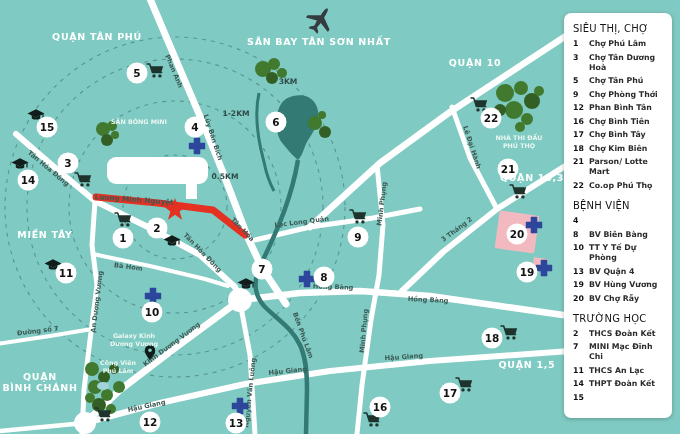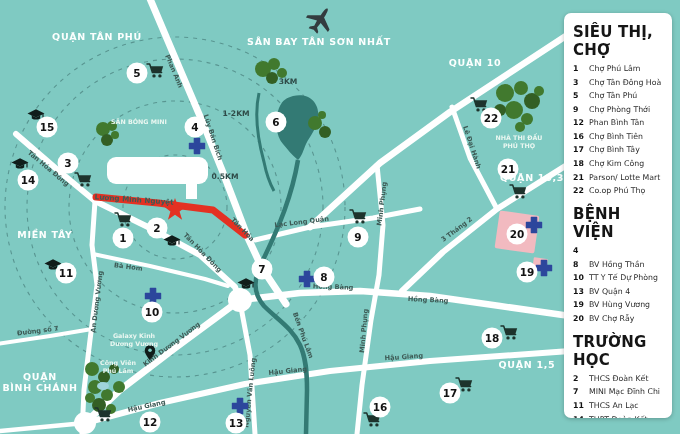--- a/index.html
+++ b/index.html
@@ -19,24 +19,24 @@
   .ic-cart  {color:#1d332c;}
   .ic-cross {color:#2c469c;}
   .ic-cap   {color:#101d1a;}
   .ic-pin   {color:#101d1a;}
 
   
   .legend{position:absolute;left:564px;top:13px;width:108px;height:405px;
           background:#ffffff;border-radius:7px;padding:10px 8px 6px 9px;
           box-sizing:border-box;box-shadow:0 1px 4px rgba(0,0,0,.25);overflow:hidden;}
   .lg-sec{margin-bottom:9px;}
-  .lg-title{font-size:15px;font-weight:bold;color:#151515;margin:0 0 5px 0;letter-spacing:.2px;}
+  .lg-title{font-size:10px;font-weight:normal;color:#151515;margin:0 0 5px 0;letter-spacing:.2px;}
   .lg-row{display:flex;gap:4px;margin-bottom:3.6px;font-size:7.8px;color:#2b2b2b;line-height:1.28;}
   .lg-num{font-weight:bold;min-width:12px;color:#111;}
-  .lg-label{flex:1;}
+  .lg-label{flex:1;font-weight:bold;}
 </style>
 </head>
 <body>
 
 <div class="stage">
 
   <svg id="map-svg" width="680" height="434" viewBox="0 0 680 434">
     <defs>
       <g id="i-cart">
         <path d="M-8,-7 L-5.3,-7 L-2.6,1.6 L6.6,1.6" fill="none" stroke="currentColor" stroke-width="1.5" stroke-linecap="round" stroke-linejoin="round"></path>
@@ -306,21 +306,21 @@
   <aside class="legend">
     <div class="lg-sec">
       <h3 class="lg-title">SIÊU THỊ, CHỢ</h3>
       <div class="lg-rows">
           <div class="lg-row">
             <span class="lg-num">1</span>
             <span class="lg-label">Chợ Phú Lâm</span>
           </div>
           <div class="lg-row">
             <span class="lg-num">3</span>
-            <span class="lg-label">Chợ Tân Đông Hoà</span>
+            <span class="lg-label">Chợ Tân Dương Hoà</span>
           </div>
           <div class="lg-row">
             <span class="lg-num">5</span>
             <span class="lg-label">Chợ Tân Phú</span>
           </div>
           <div class="lg-row">
             <span class="lg-num">9</span>
             <span class="lg-label">Chợ Phòng Thới</span>
           </div>
           <div class="lg-row">
@@ -330,41 +330,41 @@
           <div class="lg-row">
             <span class="lg-num">16</span>
             <span class="lg-label">Chợ Bình Tiên</span>
           </div>
           <div class="lg-row">
             <span class="lg-num">17</span>
             <span class="lg-label">Chợ Bình Tây</span>
           </div>
           <div class="lg-row">
             <span class="lg-num">18</span>
-            <span class="lg-label">Chợ Kim Công</span>
+            <span class="lg-label">Chợ Kim Biên</span>
           </div>
           <div class="lg-row">
             <span class="lg-num">21</span>
             <span class="lg-label">Parson/ Lotte Mart</span>
           </div>
           <div class="lg-row">
             <span class="lg-num">22</span>
             <span class="lg-label">Co.op Phú Thọ</span>
           </div>
         </div>
     </div>
     <div class="lg-sec">
       <h3 class="lg-title">BỆNH VIỆN</h3>
       <div class="lg-rows">
           <div class="lg-row">
             <span class="lg-num">4</span>
           </div>
           <div class="lg-row">
             <span class="lg-num">8</span>
-            <span class="lg-label">BV Hồng Thần</span>
+            <span class="lg-label">BV Biên Bàng</span>
           </div>
           <div class="lg-row">
             <span class="lg-num">10</span>
             <span class="lg-label">TT Y Tế Dự Phòng</span>
           </div>
           <div class="lg-row">
             <span class="lg-num">13</span>
             <span class="lg-label">BV Quận 4</span>
           </div>
           <div class="lg-row">

